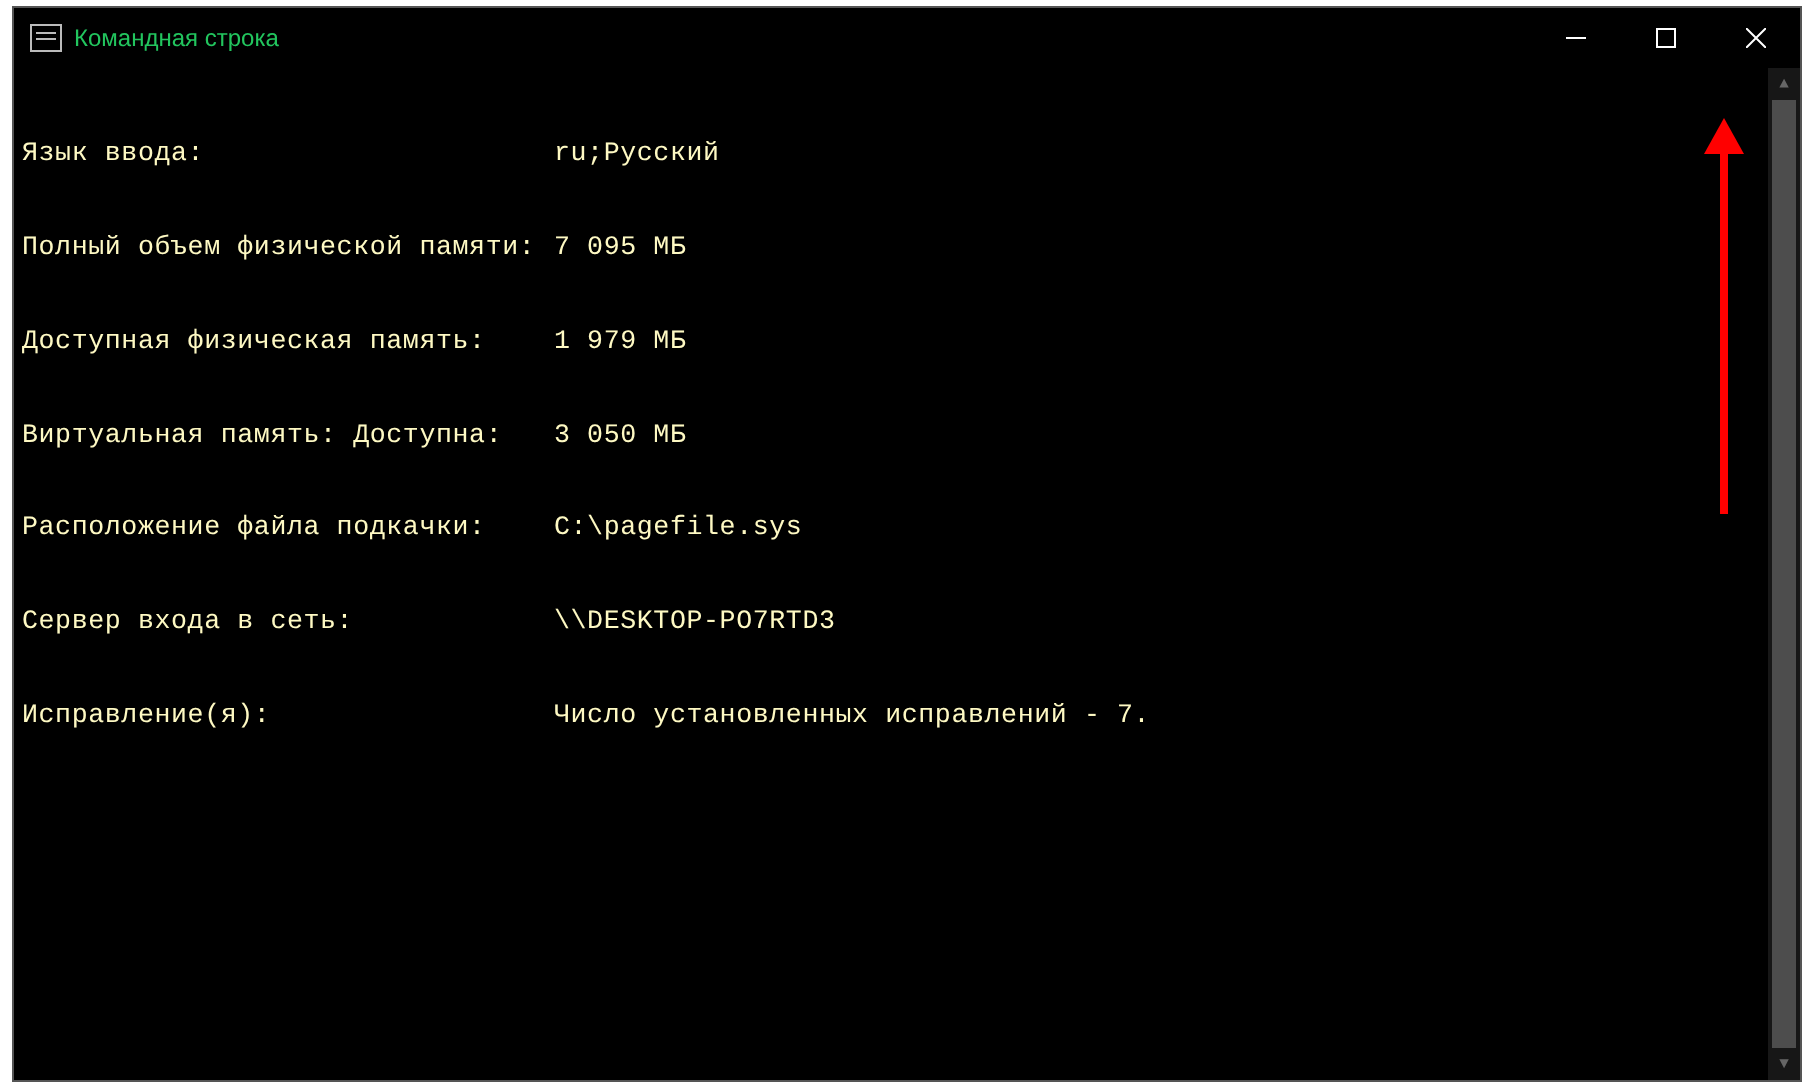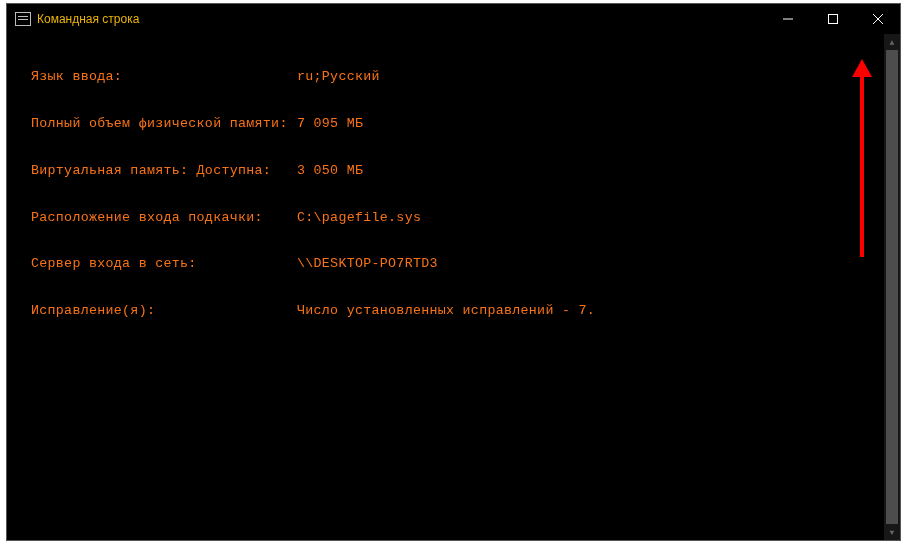--- a/index.html
+++ b/index.html
@@ -21,21 +21,21 @@
     border: 1px solid #555;
     box-sizing: border-box;
     display: flex;
     flex-direction: column;
   }
   .titlebar {
     height: 30px;
     background: #000;
     display: flex;
     align-items: center;
-    color: #eab308;
+    color: #22c55e;
     font-family: "Segoe UI", Tahoma, sans-serif;
     font-size: 12px;
   }
   .titlebar .icon {
     width: 16px;
     height: 14px;
     margin: 0 6px 0 8px;
     border: 1px solid #bbb;
     position: relative;
     box-sizing: border-box;
@@ -71,22 +71,22 @@
     color: #fff;
   }
   .win-btn svg { display: block; }
   .client {
     flex: 1 1 auto;
     display: flex;
     min-height: 0;
   }
   .terminal {
     flex: 1 1 auto;
-    padding: 4px 0 4px 24px;
-    color: #f97316;
+    padding: 4px 0 4px 4px;
+    color: #fef9c3;
     font-size: 13.3px;
     line-height: 15.6px;
     white-space: pre;
     overflow: hidden;
     letter-spacing: 0.3px;
   }
   .row { display: block; }
   .label { display: inline-block; min-width: 266px; }
   .scrollbar {
     width: 16px;
@@ -144,22 +144,23 @@
       <svg width="10" height="10" viewBox="0 0 10 10">
           <path d="M0 0 L10 10 M10 0 L0 10" stroke="#fff" stroke-width="1"></path>
         </svg>
     </div>
   </div>
 
   <div class="client">
     <div class="terminal">
       <span class="row"><span class="label">Язык ввода:</span><span>ru;Русский</span></span>
       <span class="row"><span class="label">Полный объем физической памяти:</span><span>7 095 МБ</span></span>
+      <span class="row"><span class="label">Доступная физическая память:</span><span>1 979 МБ</span></span>
       <span class="row"><span class="label">Виртуальная память: Доступна:</span><span>3 050 МБ</span></span>
-      <span class="row"><span class="label">Расположение входа подкачки:</span><span>C:\pagefile.sys</span></span>
+      <span class="row"><span class="label">Расположение файла подкачки:</span><span>C:\pagefile.sys</span></span>
       <span class="row"><span class="label">Сервер входа в сеть:</span><span>\\DESKTOP-PO7RTD3</span></span>
       <span class="row"><span class="label">Исправление(я):</span><span>Число установленных исправлений - 7.</span></span>
       
       
       
       
       
       
       
       

